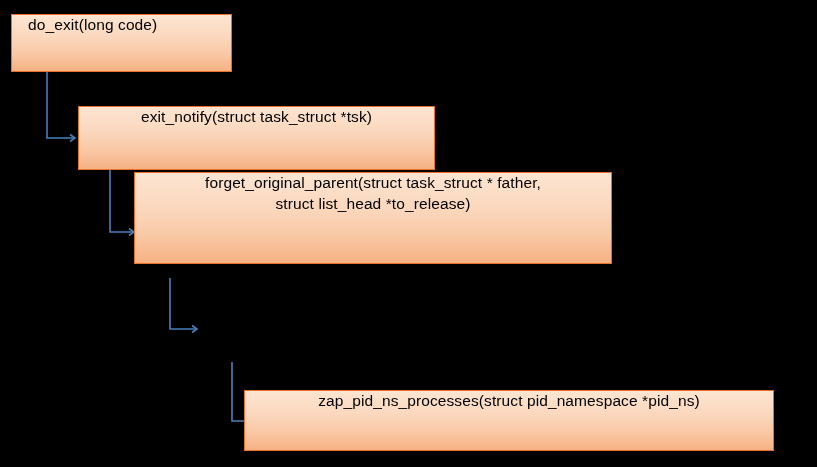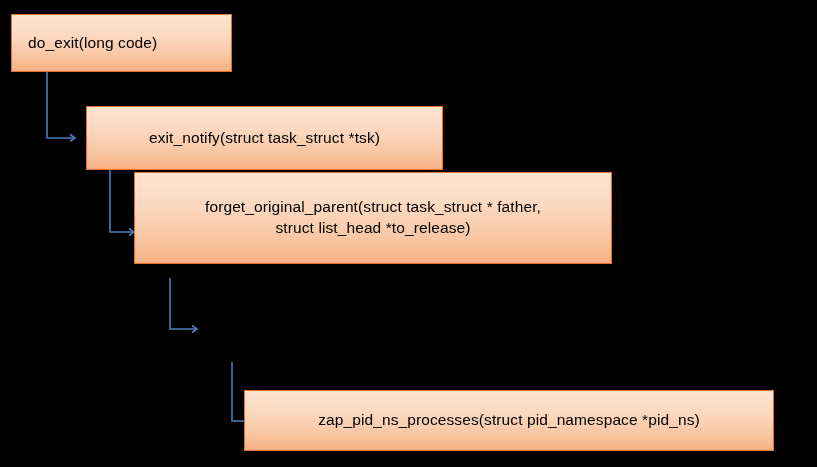--- a/index.html
+++ b/index.html
@@ -14,21 +14,21 @@
     background: #000000;
     overflow: hidden;
     font-family: "Liberation Sans", sans-serif;
   }
   .node {
     position: absolute;
     box-sizing: border-box;
     border: 1px solid #e8702a;
     background: linear-gradient(to bottom, #fde5d2 0%, #fbd7bd 40%, #f9c8a5 70%, #f6b183 100%);
     display: flex;
-    align-items: center;
+    align-items: flex-start;
     justify-content: center;
     text-align: center;
     color: #000000;
     font-size: 15.5px;
     line-height: 1.35;
     letter-spacing: 0.1px;
     white-space: pre-line;
     padding: 0 6px;
   }
   .connector {
@@ -63,17 +63,17 @@
         <path d="M 30 55.5 L 35 59 L 30 62.5" fill="none" stroke="#4a7ebb" stroke-width="1.6"></path>
       </svg>
     </div>
     <div class="connector" style="left: 224px; top: 354px; width: 44px; height: 75px;">
       <svg width="44" height="75" viewBox="0 0 44 75">
         <path d="M 8 8 L 8 67 L 36 67" fill="none" stroke="#4a7ebb" stroke-width="1.6"></path>
         <path d="M 31 63.5 L 36 67 L 31 70.5" fill="none" stroke="#4a7ebb" stroke-width="1.6"></path>
       </svg>
     </div>
     <div class="node" style="left: 11px; top: 14px; width: 221px; height: 58px; border-color: rgb(232, 112, 42); color: rgb(0, 0, 0); justify-content: flex-start; text-align: left; padding-left: 16px;"><span>do_exit(long code)</span></div>
-    <div class="node" style="left: 86px; top: 106px; width: 357px; height: 64px; border-color: rgb(232, 112, 42); color: rgb(0, 0, 0);"><span>exit_notify(struct task_struct *tsk)</span></div>
+    <div class="node" style="left: 78px; top: 106px; width: 357px; height: 64px; border-color: rgb(232, 112, 42); color: rgb(0, 0, 0);"><span>exit_notify(struct task_struct *tsk)</span></div>
     <div class="node" style="left: 134px; top: 172px; width: 478px; height: 92px; border-color: rgb(232, 112, 42); color: rgb(0, 0, 0);"><span>forget_original_parent(struct task_struct * father,
 struct list_head *to_release)</span></div>
     <div class="node" style="left: 244px; top: 390px; width: 530px; height: 61px; border-color: rgb(232, 112, 42); color: rgb(0, 0, 0);"><span>zap_pid_ns_processes(struct pid_namespace *pid_ns)</span></div>
   </div>
 
 </body></html>

